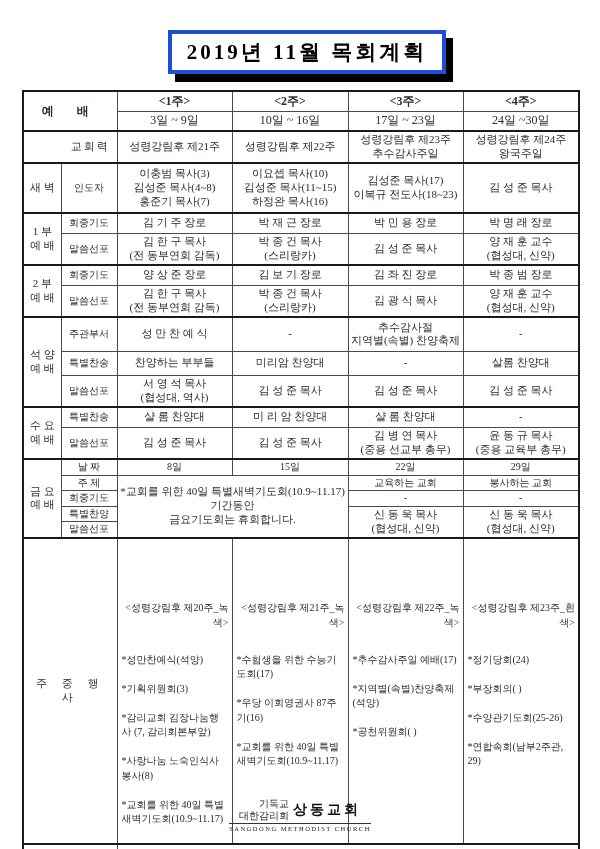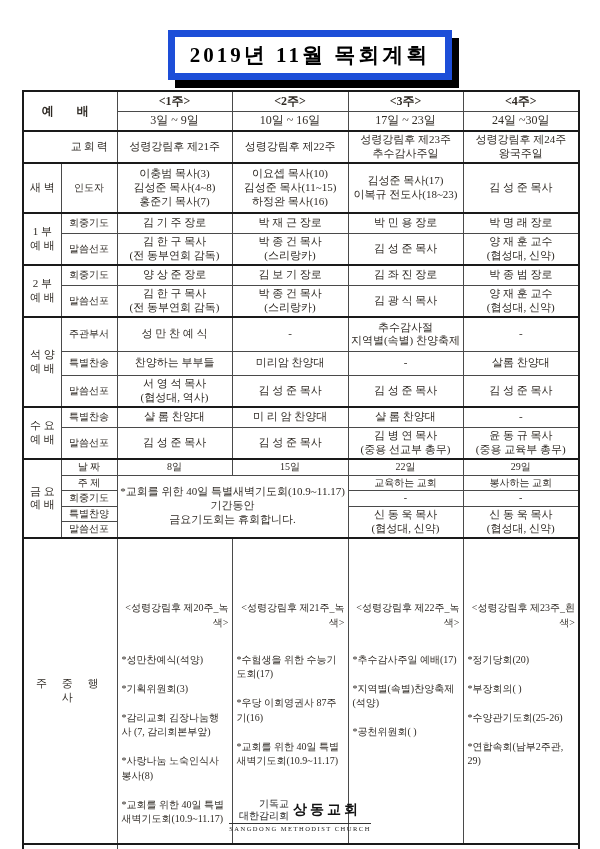--- a/index.html
+++ b/index.html
@@ -1,20 +1,20 @@
 <!DOCTYPE html>
 <html><head>
 <meta charset="utf-8">
 <style>
   html,body{margin:0;padding:0;background:#fff;}
   .page{position:relative;width:600px;height:849px;background:#fff;overflow:hidden;
         font-family:"Liberation Serif","DejaVu Serif",serif;color:#2f2a24;}
   
   .title-box{position:absolute;left:168px;top:30px;width:270px;height:36px;
-             background:#fff;border:7px solid #1d4ed8;box-shadow:7px 8px 0 #000;
+             background:#fff;border:4px solid #1d4ed8;box-shadow:7px 8px 0 #000;
              display:flex;align-items:center;justify-content:center;
              font-size:21px;font-weight:bold;letter-spacing:3px;color:#000;}
   
   table.plan{position:absolute;left:22px;top:90px;width:556px;border-collapse:collapse;
              table-layout:fixed;border:2px solid #1a1a1a;}
   td{border:1px solid #4a4a4a;text-align:center;vertical-align:middle;
      font-size:11px;line-height:1.25;padding:1px 2px;white-space:pre-line;overflow:hidden;}
   tr.sec > td{border-top:2px solid #1a1a1a;}
   .b{font-weight:bold;}
   .sp2{letter-spacing:2px;padding-left:42px;}
@@ -234,21 +234,21 @@
         <div class="ev-i">*교회를 위한 40일 특별새벽기도회(10.9~11.17)</div>
       </td>
       <td class="ev top">
         <div class="ev-h">&lt;성령강림후 제22주_녹색&gt;</div>
         <div class="ev-i">*추수감사주일 예배(17)</div>
         <div class="ev-i">*지역별(속별)찬양축제(석양)</div>
         <div class="ev-i">*공천위원회( )</div>
       </td>
       <td class="ev top">
         <div class="ev-h">&lt;성령강림후 제23주_흰색&gt;</div>
-        <div class="ev-i">*정기당회(20)</div>
+        <div class="ev-i">*정기당회(24)</div>
         <div class="ev-i">*부장회의( )</div>
         <div class="ev-i">*수양관기도회(25-26)</div>
         <div class="ev-i">*연합속회(남부2주관, 29)</div>
       </td>
     </tr>
 
     <tr class="sec" style="height:138px">
       <td colspan="2" class="sp6">예 배 위 원</td>
       <td colspan="4" class="committee left top">
         <div class="cg">

